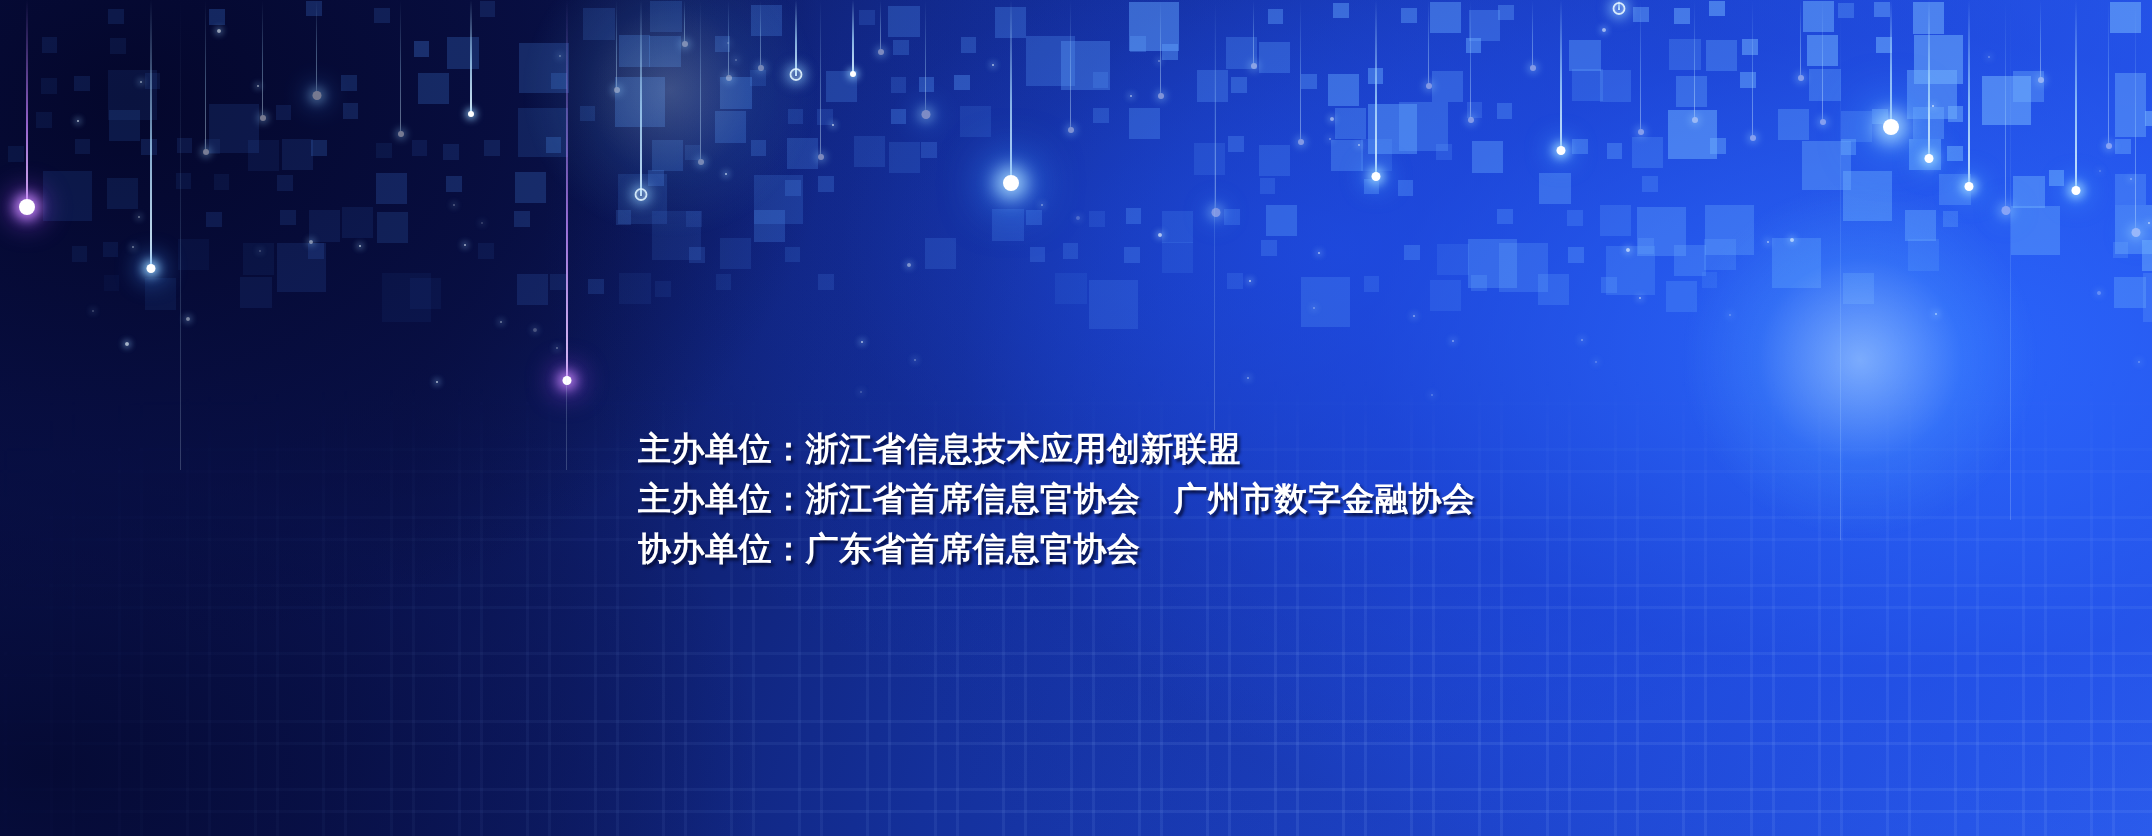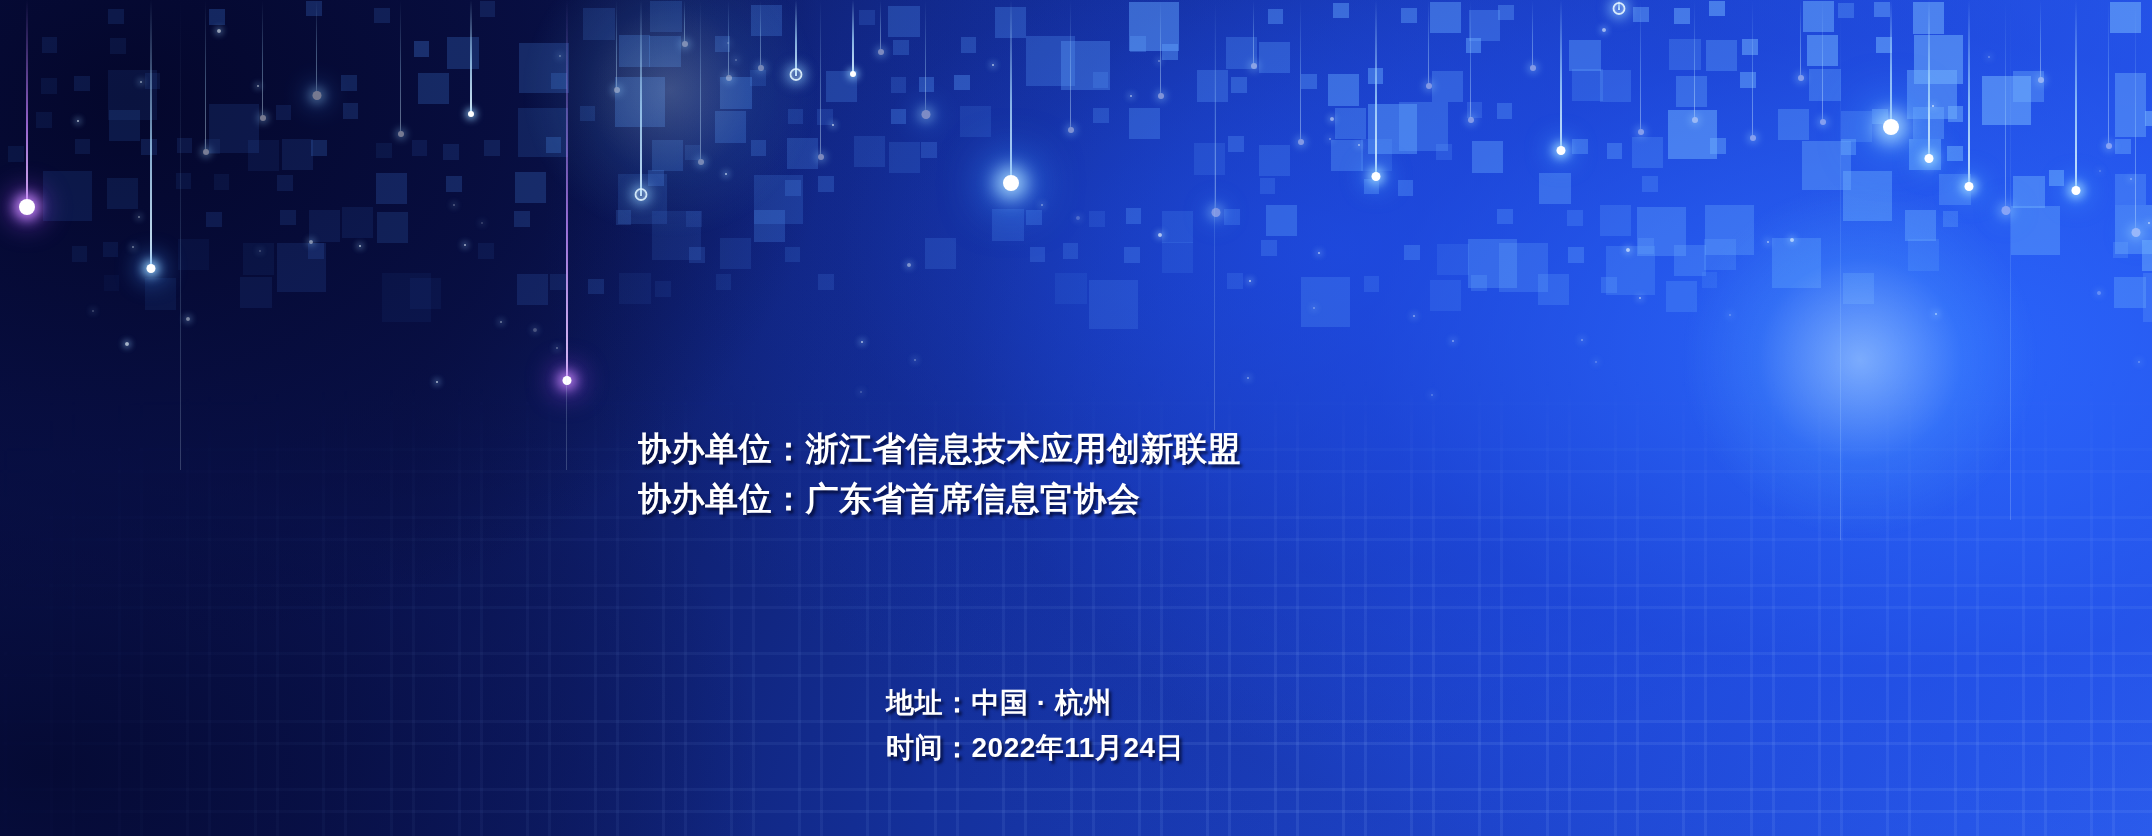--- a/index.html
+++ b/index.html
@@ -604,23 +604,20 @@
       <span class="spark" style="left: 2137.89px; top: 360.95px; width: 2px; height: 2px; opacity: 0.4;"></span>
       <span class="spark" style="left: 452.525px; top: 203.743px; width: 2px; height: 2px; opacity: 0.4;"></span>
     </div>
   <div class="bloom" style="left:1680px; top:180px; width:360px; height:360px;"></div>
   <div class="bloom" style="left:520px; top:-60px; width:300px; height:300px; opacity:.5;"></div>
 
   <div class="content">
 
 
     <div class="org-block">
-      <div class="org-line">协办单位：浙江省信息技术应用创新联盟</div>
+      <div class="org-line">主办单位：浙江省信息技术应用创新联盟</div>
+      <div class="org-line">主办单位：浙江省首席信息官协会　广州市数字金融协会</div>
       <div class="org-line">协办单位：广东省首席信息官协会</div>
     </div>
 
-    <div class="meta-block">
-      <div class="meta-line">地址：中国  ·  杭州</div>
-      <div class="meta-line">时间：2022年11月24日</div>
-    </div>
 
   </div>
 </div>
 
 </body></html>

